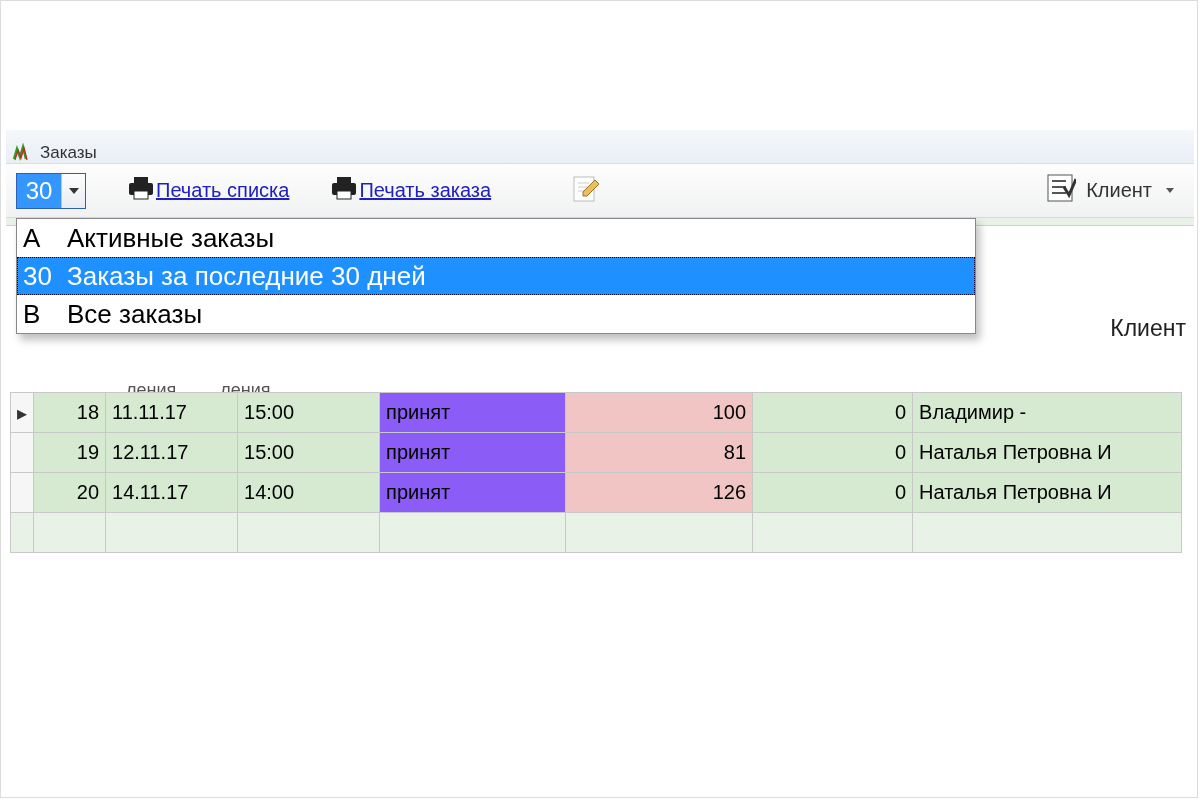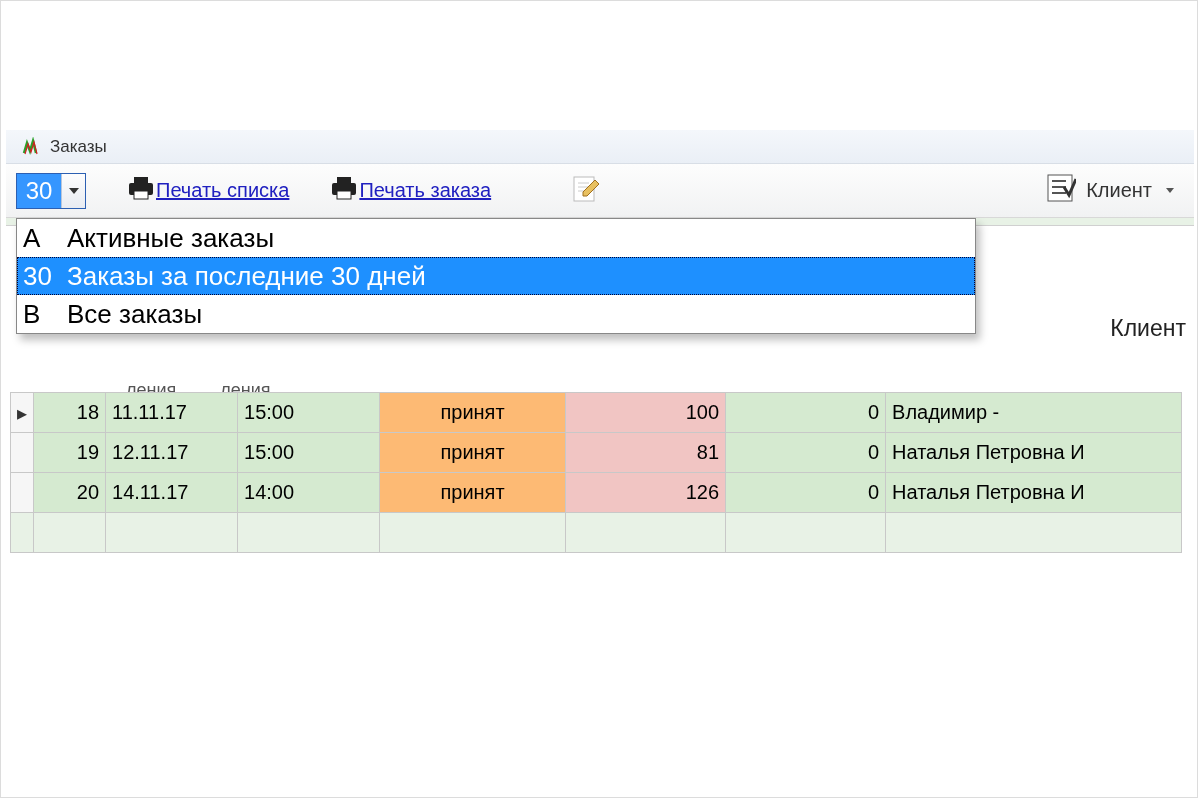--- a/index.html
+++ b/index.html
@@ -24,22 +24,22 @@
     left: 6px;
     right: 6px;
     bottom: 150px;
     background: #ffffff;
   }
   .titlebar {
     height: 34px;
     background: linear-gradient(#f4f7fb, #eaeff6);
     border-bottom: 1px solid #d8dee6;
     display: flex;
-    align-items: center;
-    padding-left: 16px;
+    align-items: flex-end;
+    padding-left: 6px;
     font-size: 17px;
     color: #333;
   }
   .app-icon {
     width: 20px; height: 20px; margin-right: 8px;
   }
   .toolbar {
     height: 54px;
     background: linear-gradient(#fdfdfd, #f1f2f3);
     border-bottom: 1px solid #d8d8d8;
@@ -166,22 +166,22 @@
   }
   .row-indicator {
     width: 22px;
     text-align: center;
     color: #333;
     background: #f6f6f6;
   }
   .c-num { width: 72px; text-align: right; background:#d5ead0; }
   .c-date { width: 132px; background:#d5ead0; }
   .c-time { width: 142px; background:#d5ead0; }
-  .c-status { width: 186px; text-align: center; background:#fdba74; padding-right:10px;}
-  .c-amt { width: 160px; text-align: right; background:#f1c5c3; padding-right:10px;}
+  .c-status { width: 186px; text-align: left; background:#8b5cf6; padding-right:10px;}
+  .c-amt { width: 187px; text-align: right; background:#f1c5c3; padding-right:10px;}
   .c-rest { width: 160px; text-align: right; background:#d5ead0; padding-right:10px;}
   .c-client { background:#d5ead0; white-space: nowrap; overflow:hidden;}
   .empty-row td { background:#e8f2e6; }
 </style>
 </head>
 <body>
 
 <div class="outer-frame"></div>
 
 <div class="window">

